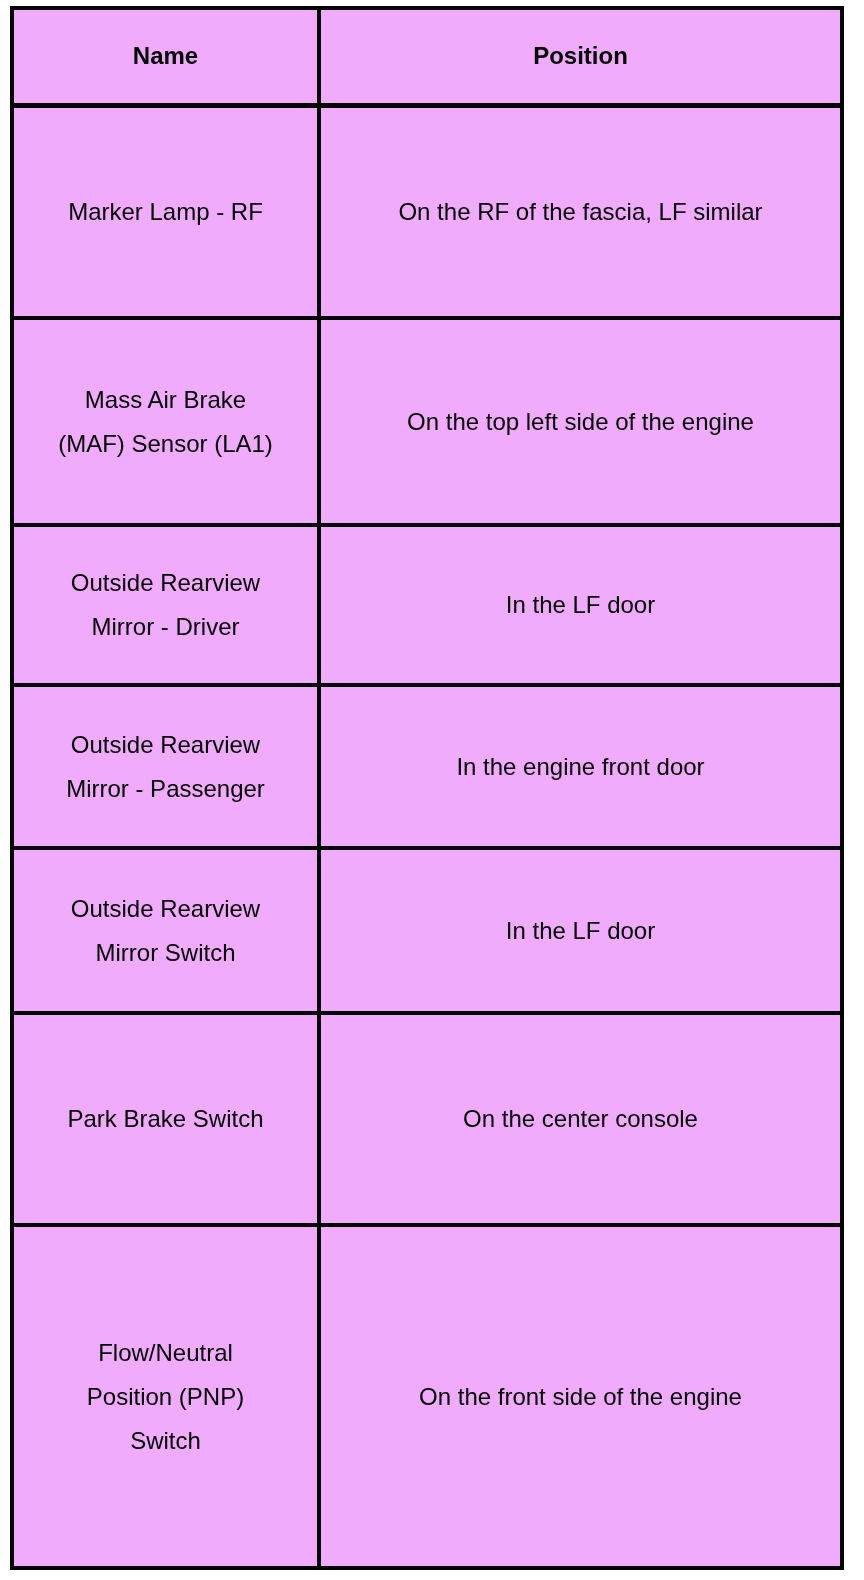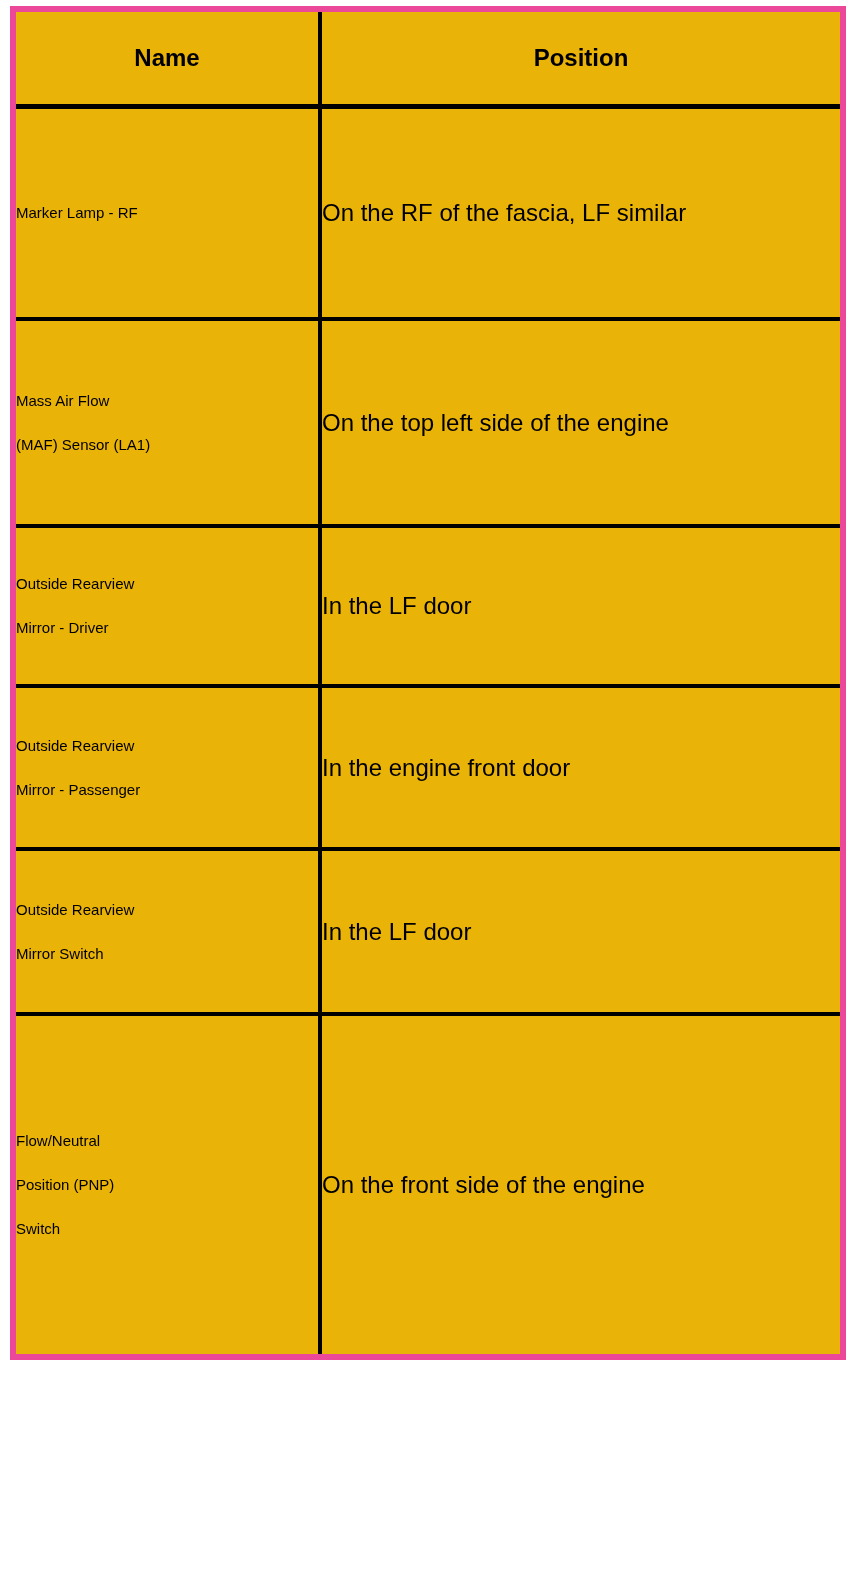--- a/index.html
+++ b/index.html
@@ -14,45 +14,46 @@
     color: #000000;
     position: relative;
   }
   table.loc-table {
     border-collapse: collapse;
     table-layout: fixed;
     position: absolute;
     left: 10px;
     top: 6px;
     width: 830px;
-    background: #eab308;
-    border: 6px solid #ec4899;
+    background: #f0abfc;
+    border: 2px solid #ec4899;
   }
   table.loc-table col.col-name { width: 307px; }
   table.loc-table col.col-location { width: 523px; }
   table.loc-table th,
   table.loc-table td {
     border: 4px solid #000000;
     vertical-align: middle;
     padding: 0;
     overflow: hidden;
   }
   table.loc-table thead th {
     border-bottom-width: 5px;
     font-size: 24px;
     font-weight: bold;
     text-align: center;
   }
   td.name-cell {
-    font-size: 15px;
+    text-align: center;
+    font-size: 24px;
     line-height: 44px;
     white-space: pre-line; 
   }
   td.location-cell {
-    text-align: left;
+    text-align: center;
     font-size: 24px;
     line-height: 30px;
     padding-left: 18px;
     padding-right: 10px;
   }
   
   tr.r-header { height: 97px; }
   tr.r-0 { height: 213px; }
   tr.r-1 { height: 207px; }
   tr.r-2 { height: 160px; }
@@ -74,39 +75,43 @@
       <th>Name</th>
       <th>Position</th>
     </tr>
   </thead>
   <tbody>
     <tr class="r-0">
       <td class="name-cell">Marker Lamp - RF</td>
       <td class="location-cell">On the RF of the fascia, LF similar</td>
     </tr>
     <tr class="r-1">
-      <td class="name-cell">Mass Air Flow
+      <td class="name-cell">Mass Air Brake
 (MAF) Sensor (LA1)</td>
       <td class="location-cell">On the top left side of the engine</td>
     </tr>
     <tr class="r-2">
       <td class="name-cell">Outside Rearview
 Mirror - Driver</td>
       <td class="location-cell">In the LF door</td>
     </tr>
     <tr class="r-3">
       <td class="name-cell">Outside Rearview
 Mirror - Passenger</td>
       <td class="location-cell">In the engine front door</td>
     </tr>
     <tr class="r-4">
       <td class="name-cell">Outside Rearview
 Mirror Switch</td>
       <td class="location-cell">In the LF door</td>
     </tr>
+    <tr class="r-5">
+      <td class="name-cell">Park Brake Switch</td>
+      <td class="location-cell">On the center console</td>
+    </tr>
     <tr class="r-6">
       <td class="name-cell">Flow/Neutral
 Position (PNP)
 Switch</td>
       <td class="location-cell">On the front side of the engine</td>
     </tr>
   </tbody>
 </table>
 
 </body></html>

